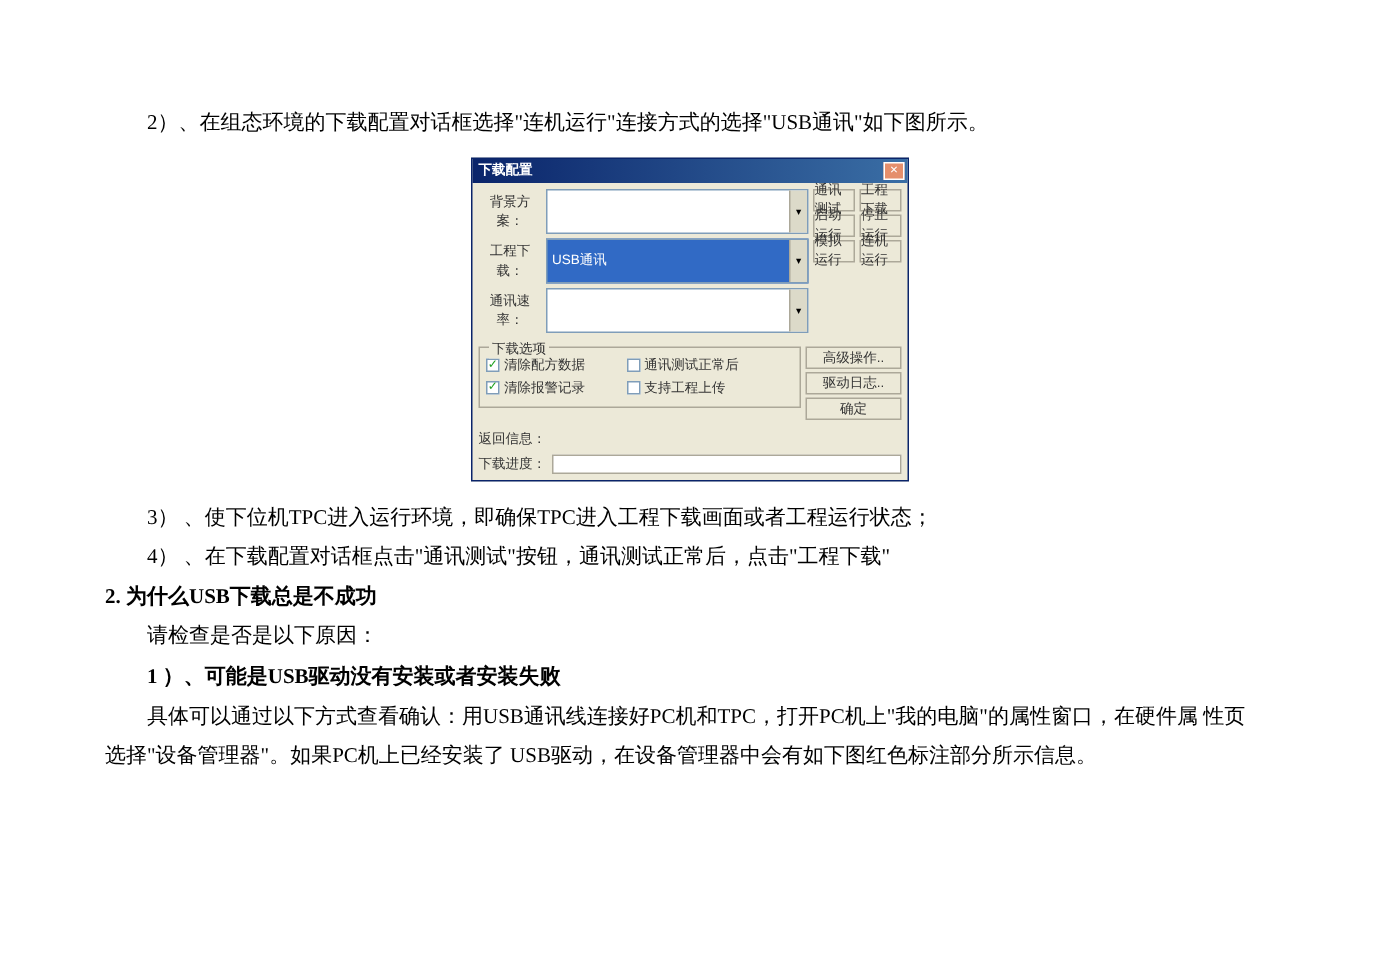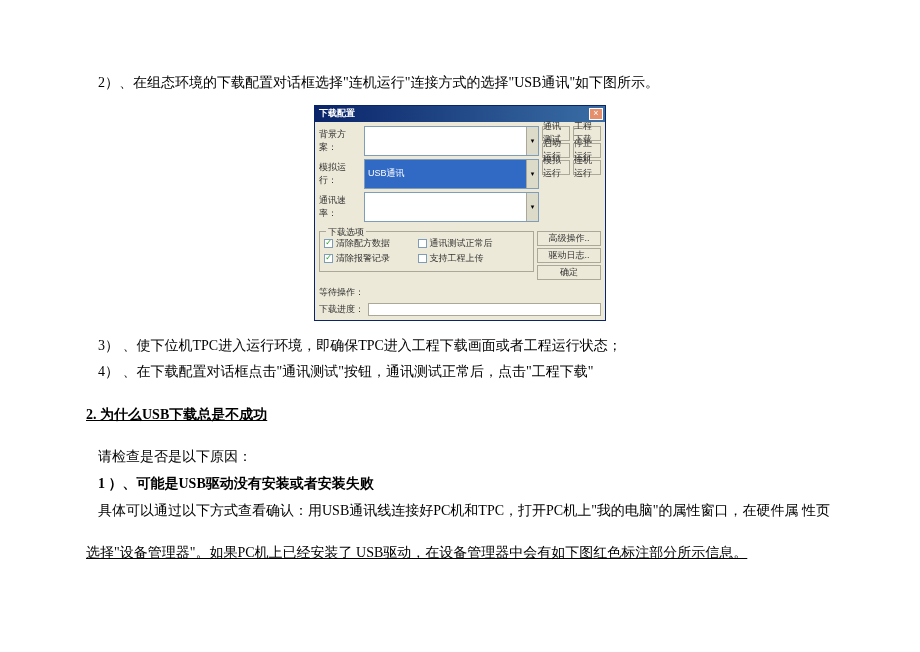--- a/index.html
+++ b/index.html
@@ -16,22 +16,21 @@
     .page {
       padding: 70px 70px 20px 70px;
     }
     .para {
       line-height: 1.9;
       margin: 0;
       text-indent: 2em;
     }
     .para-no-indent {
       line-height: 1.9;
-      margin: 16px;
-      text-decoration: underline;
+      margin: 0;
     }
     .bold { font-weight: bold; }
     .img-wrap {
       text-align: center;
       margin: 8px 0 12px 0;
     }
 
     
     .dialog {
       display: inline-block;
@@ -122,21 +121,21 @@
       align-items: center;
       justify-content: center;
       font-size: 9px;
       color: #333;
     }
     .btn.small { width:64px; }
     .top-grid {
       display:flex;
       gap:3px;
     }
-    .top-left { flex:1; }
+    .top-left { flex:1;text-align:center; }
     .frame {
       border: 1px solid #aca899;
       position: relative;
       margin-top: 6px;
       padding: 5px 22px 4px 4px;
     }
     .frame-title {
       position: absolute;
       top: -6px;
       left: 6px;
@@ -217,21 +216,21 @@
         <div class="top-grid">
           <div class="top-left">
             <div class="row">
               <span class="lbl">背景方案：</span>
               <div class="sel disabled">
                 <span></span>
                 <span class="sel-arrow">▾</span>
               </div>
             </div>
             <div class="row">
-              <span class="lbl">模拟运行：</span>
+              <span class="lbl">工程下载：</span>
               <div class="sel blue-sel">
                 <span>USB通讯</span>
                 <span class="sel-arrow">▾</span>
               </div>
             </div>
             <div class="row">
               <span class="lbl">通讯速率：</span>
               <div class="sel disabled">
                 <span></span>
                 <span class="sel-arrow">▾</span>
@@ -273,21 +272,21 @@
             </div>
           </div>
           <div class="side-col2" style="margin-top:6px">
             <span class="btn small">高级操作..</span>
             <span class="btn small">驱动日志..</span>
             <span class="btn small">确定</span>
           </div>
         </div>
 
         <div style="margin-top:6px">
-          <span class="lbl" style="width:auto">等待操作：</span>
+          <span class="lbl" style="width:auto">返回信息：</span>
         </div>
 
         <div class="prog-row">
           <span class="lbl" style="width:auto">下载进度：</span>
           <div class="prog-bar"></div>
         </div>
 
       </div>
     </div>
   </div>

